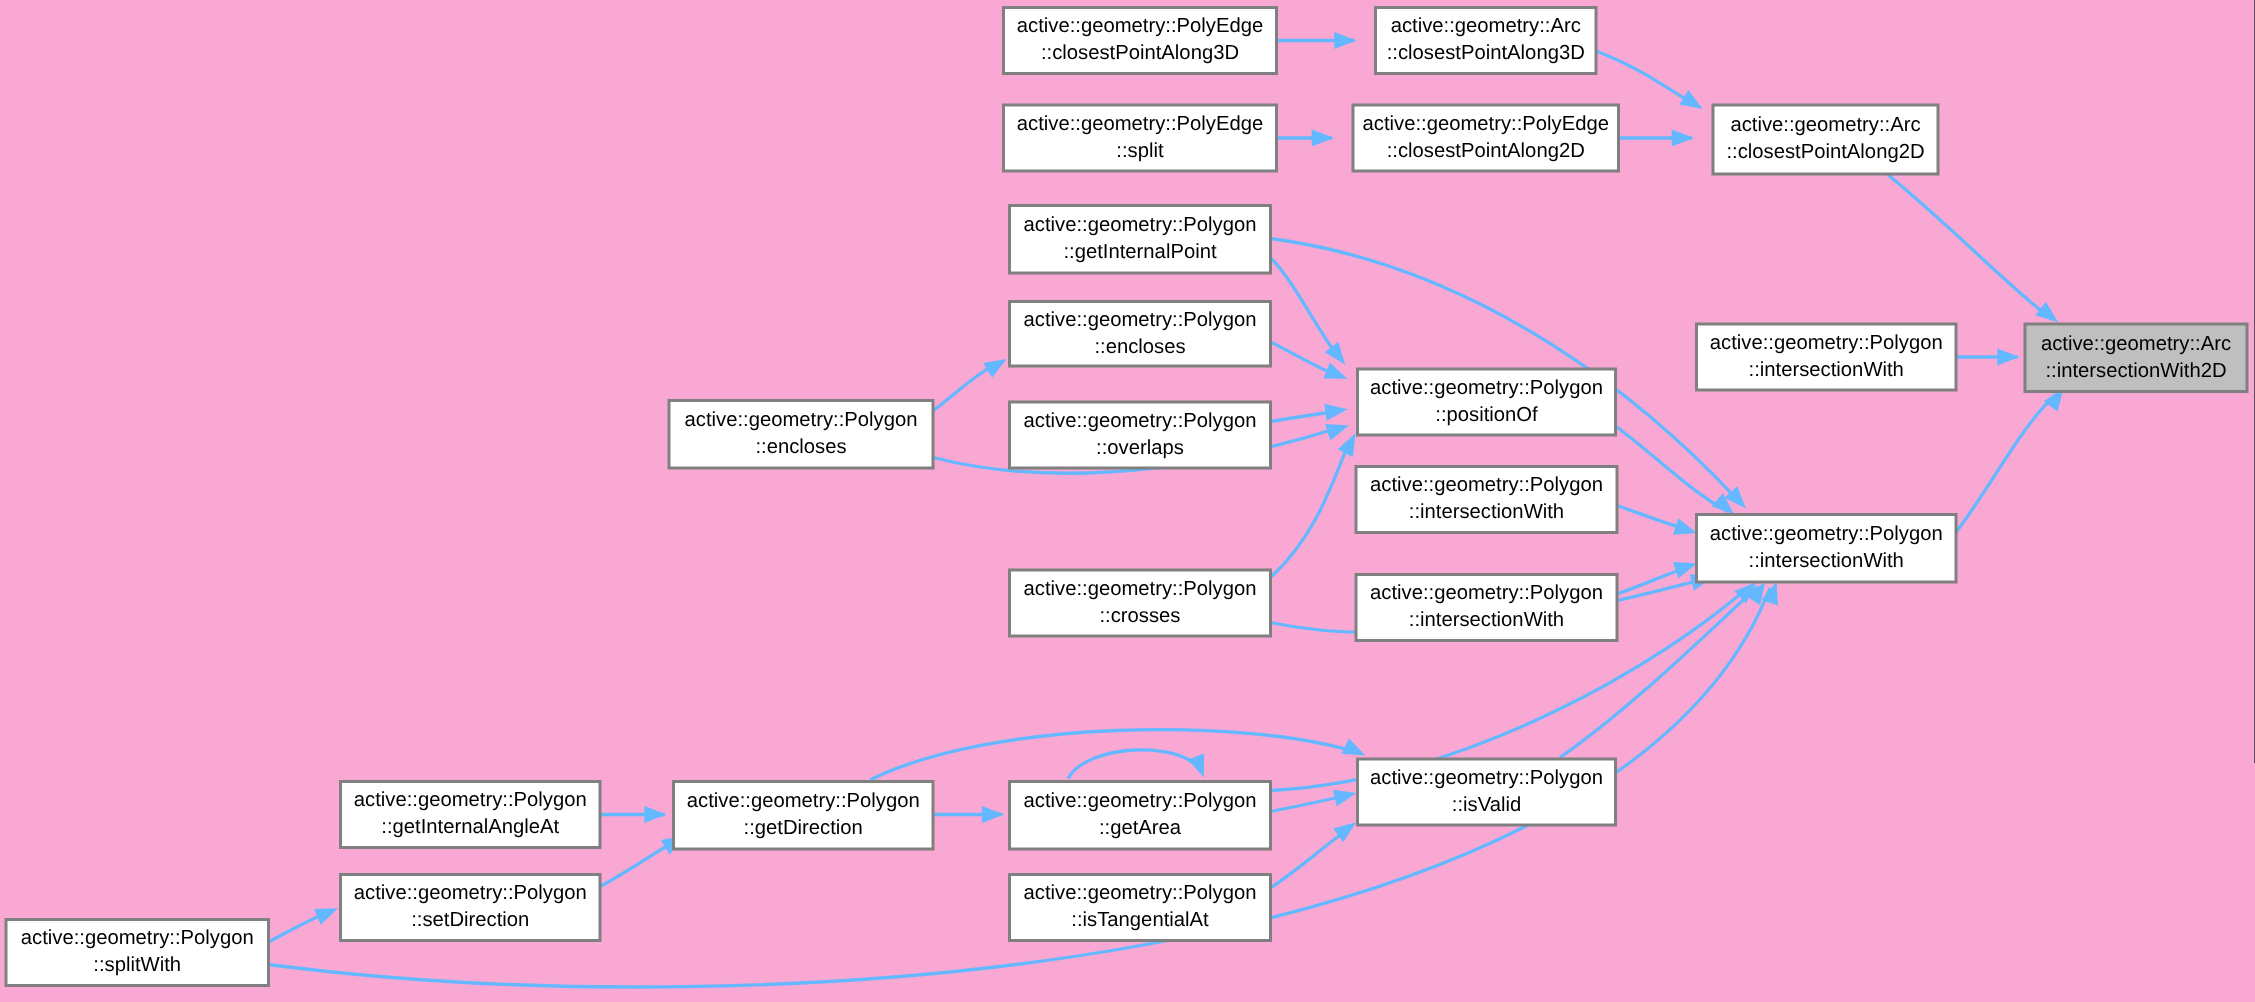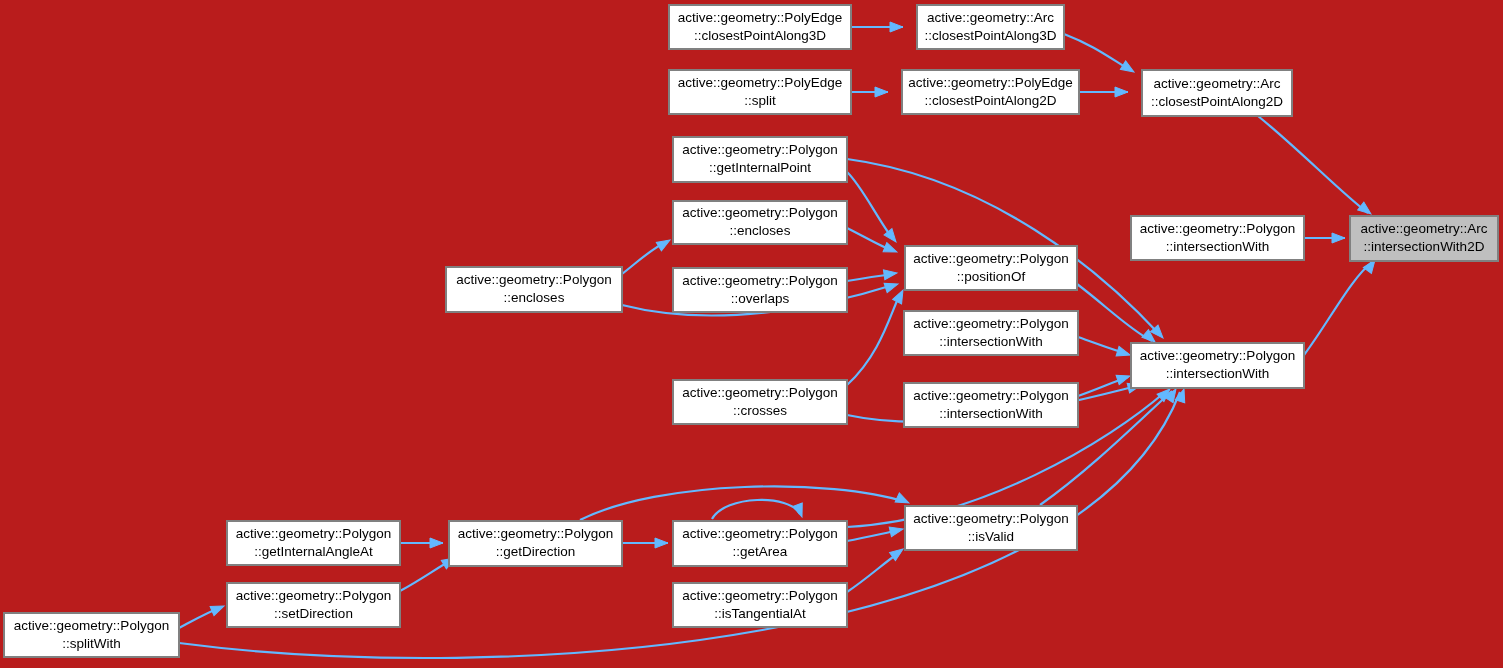--- a/index.html
+++ b/index.html
@@ -10,21 +10,21 @@
   body {
     width: 1503px;
     height: 668px;
     overflow: hidden;
     font-family: "Liberation Sans", sans-serif;
   }
   #graph-root {
     position: relative;
     width: 1503px;
     height: 668px;
-    background: #b91c1c;
+    background: #f9a8d4;
   }
   svg#callgraph {
     display: block;
     width: 1503px;
     height: 668px;
   }
   .node-box {
     fill: #ffffff;
     stroke: #808080;
     stroke-width: 2;

